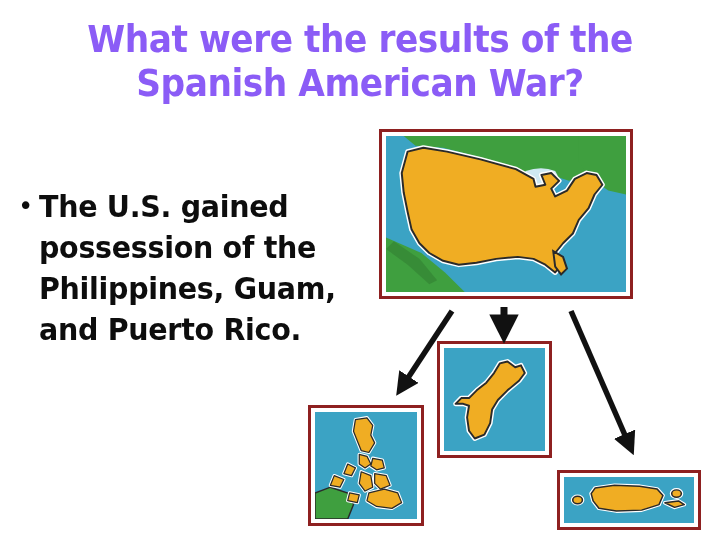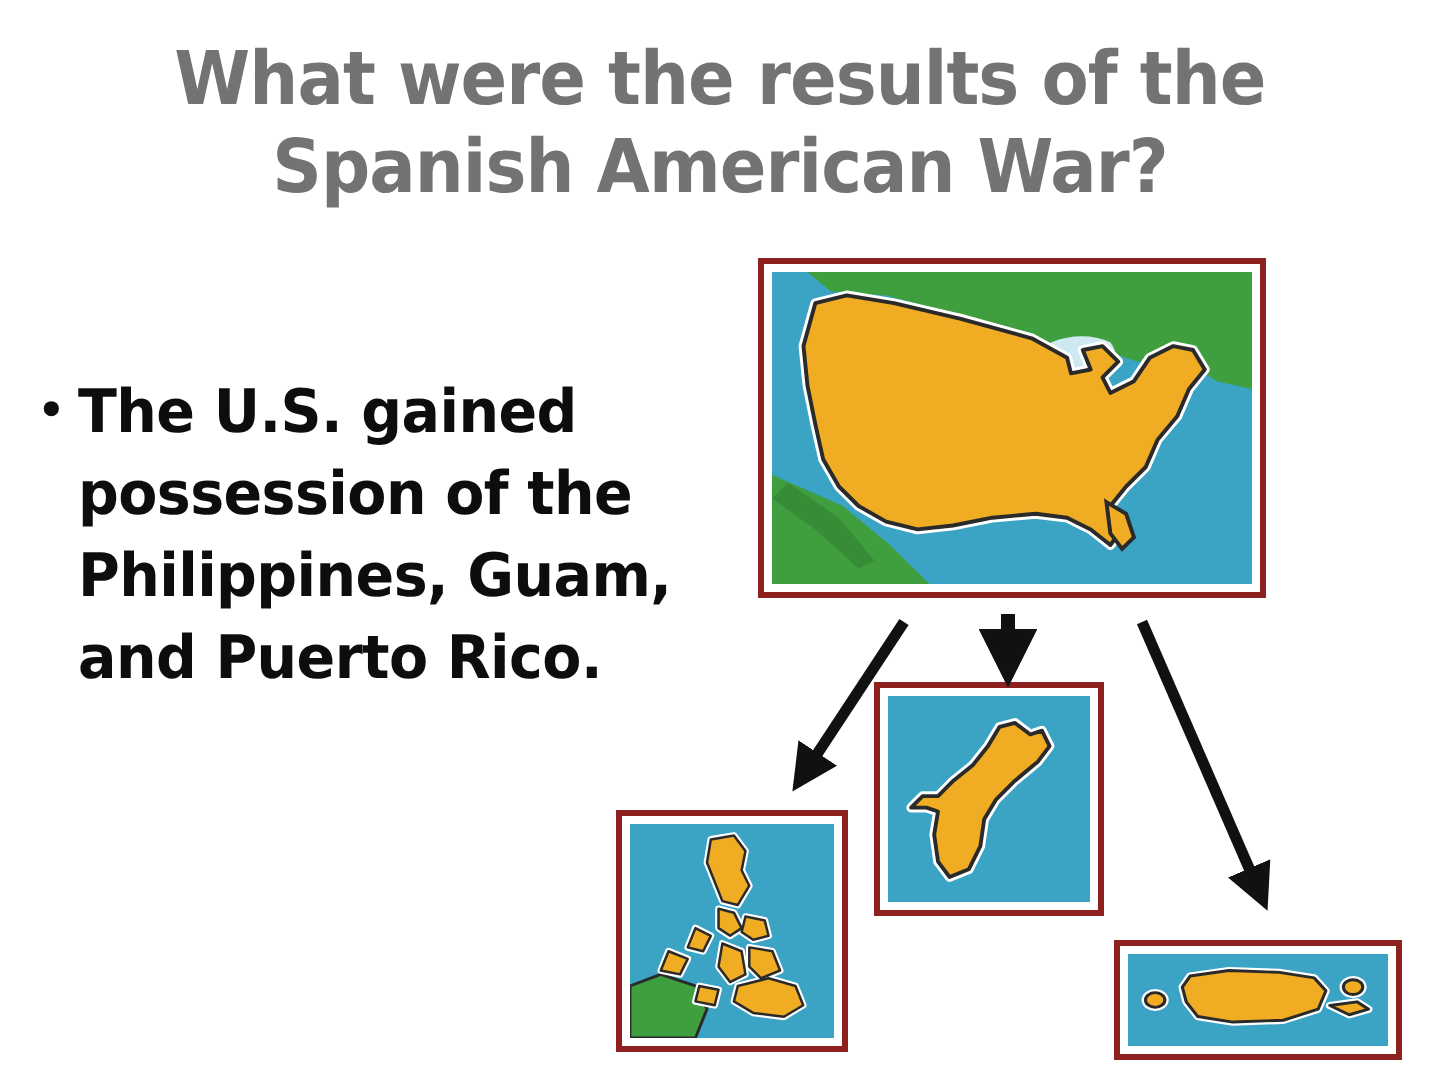--- a/index.html
+++ b/index.html
@@ -18,21 +18,21 @@
     overflow: hidden;
   }
 
   
   #title-block {
     position: absolute;
     left: 0;
     top: 18px;
     width: 720px;
     text-align: center;
-    color: #737373;
+    color: #8b5cf6;
   }
   .title-line {
     font-family: "DejaVu Sans", sans-serif;
     font-weight: bold;
     font-size: 37px;
     line-height: 44px;
     letter-spacing: -0.5px;
     transform: scaleX(0.93);
     transform-origin: center center;
     white-space: nowrap;

